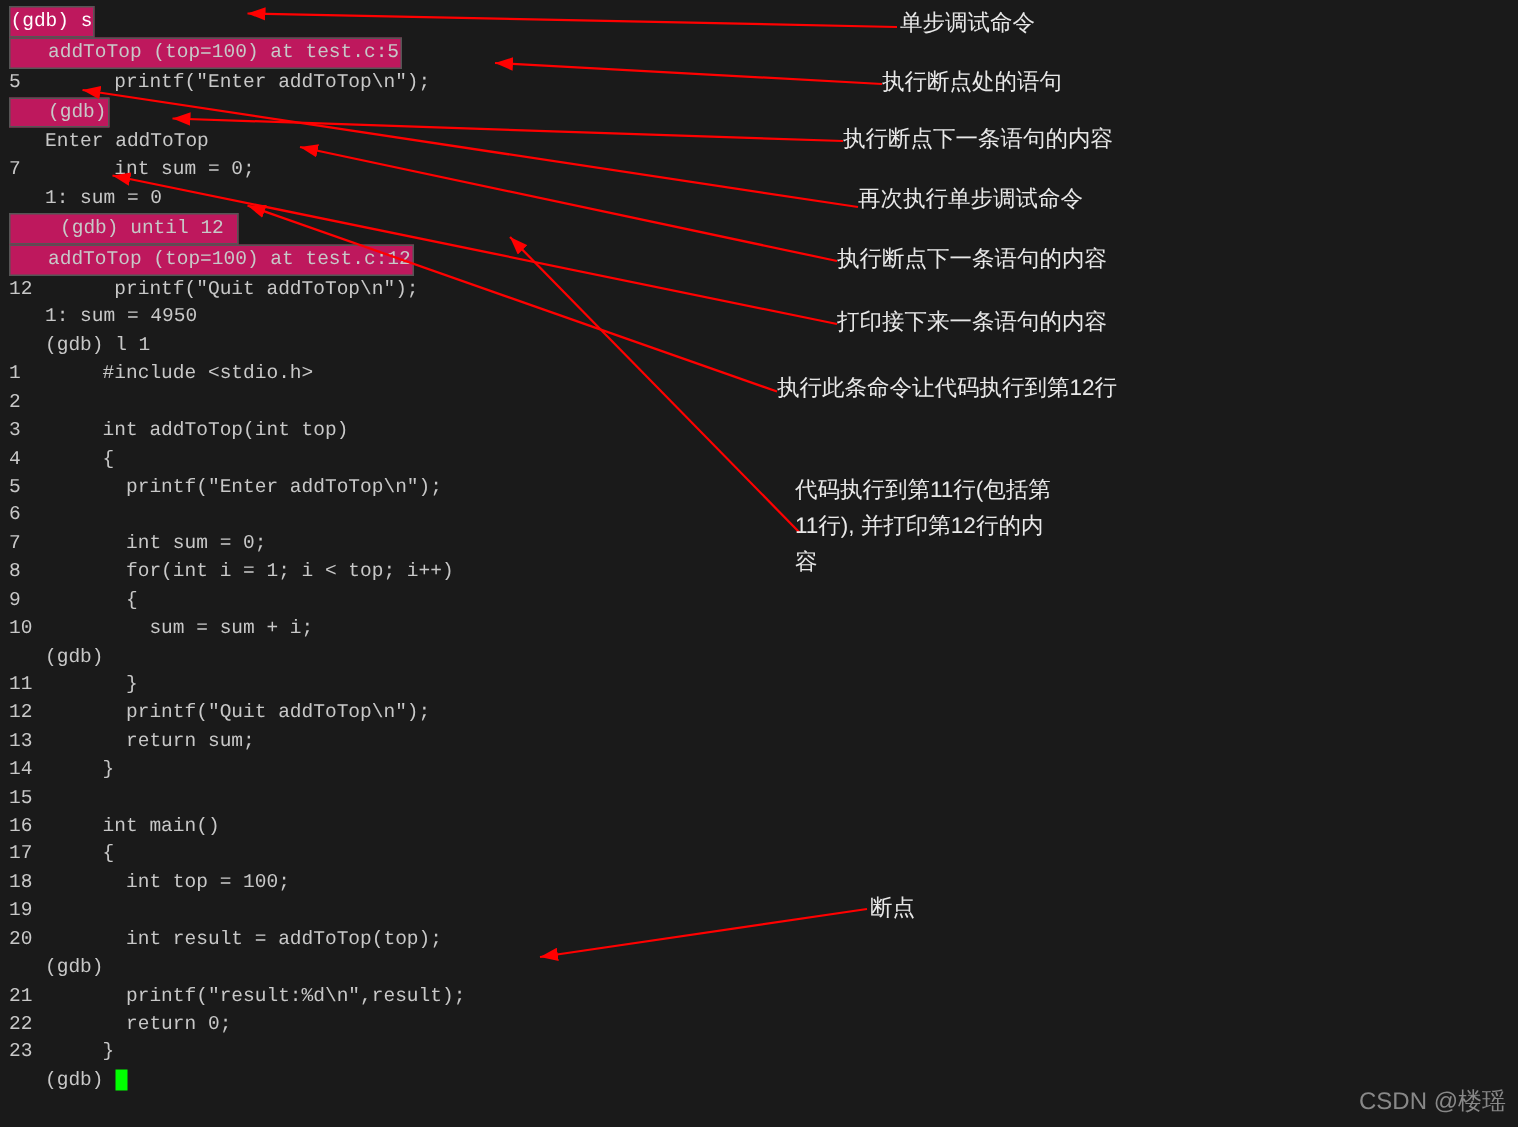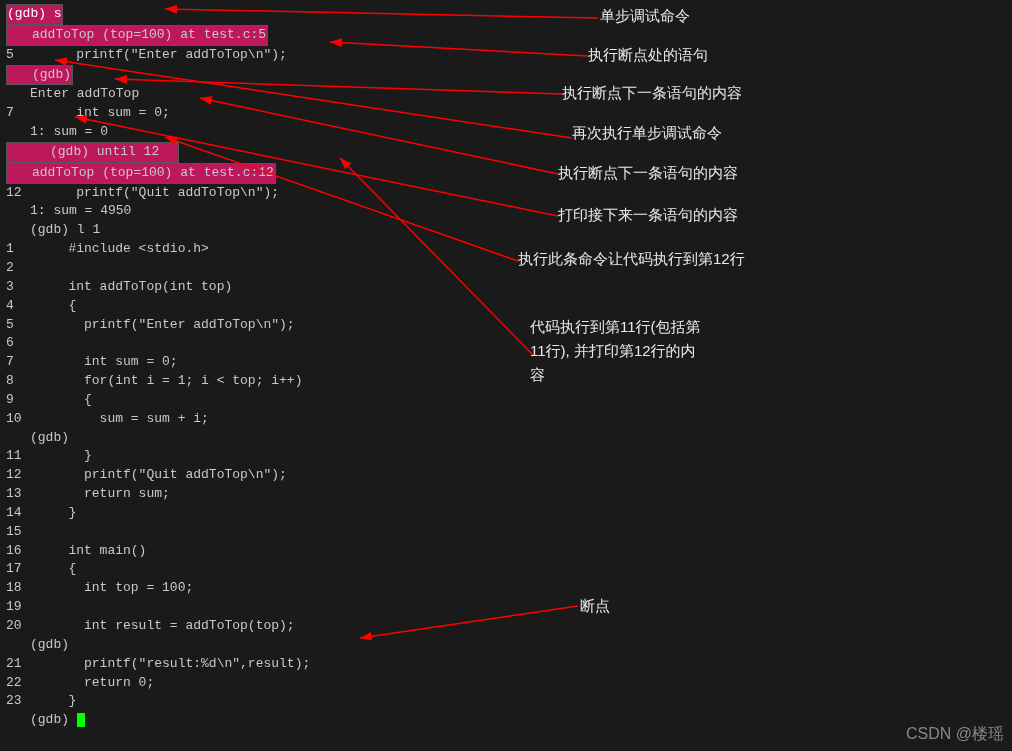--- a/index.html
+++ b/index.html
@@ -100,21 +100,21 @@
     <div class="terminal-line"><span class="code-line">5        printf("Enter addToTop\n");</span></div>
 
     <div class="terminal-line highlight-box" style="display:block;width:fit-content;padding:0 1px;"><span class="gdb-output">(gdb)</span></div>
 
     <div class="terminal-line"><span class="gdb-output">Enter addToTop</span></div>
 
     <div class="terminal-line"><span class="code-line">7        int sum = 0;</span></div>
 
     <div class="terminal-line"><span class="gdb-output">1: sum = 0</span></div>
 
-    <div class="terminal-line highlight-box" style="display:block;width:fit-content;padding:0 19px;"><span class="gdb-output">(gdb) until 12</span></div>
+    <div class="terminal-line highlight-box" style="display:block;width:fit-content;padding:0 9px;"><span class="gdb-output">(gdb) until 12</span></div>
 
     <div class="terminal-line highlight-box" style="display:block;width:fit-content;padding:0 1px;"><span class="gdb-output">addToTop (top=100) at test.c:12</span></div>
 
     <div class="terminal-line"><span class="code-line">12       printf("Quit addToTop\n");</span></div>
 
     <div class="terminal-line"><span class="gdb-output">1: sum = 4950</span></div>
 
     <div class="terminal-line"><span class="gdb-output">(gdb) l 1</span></div>
 
     <div class="terminal-line"><span class="line-num">1       #include &lt;stdio.h&gt;</span></div>

